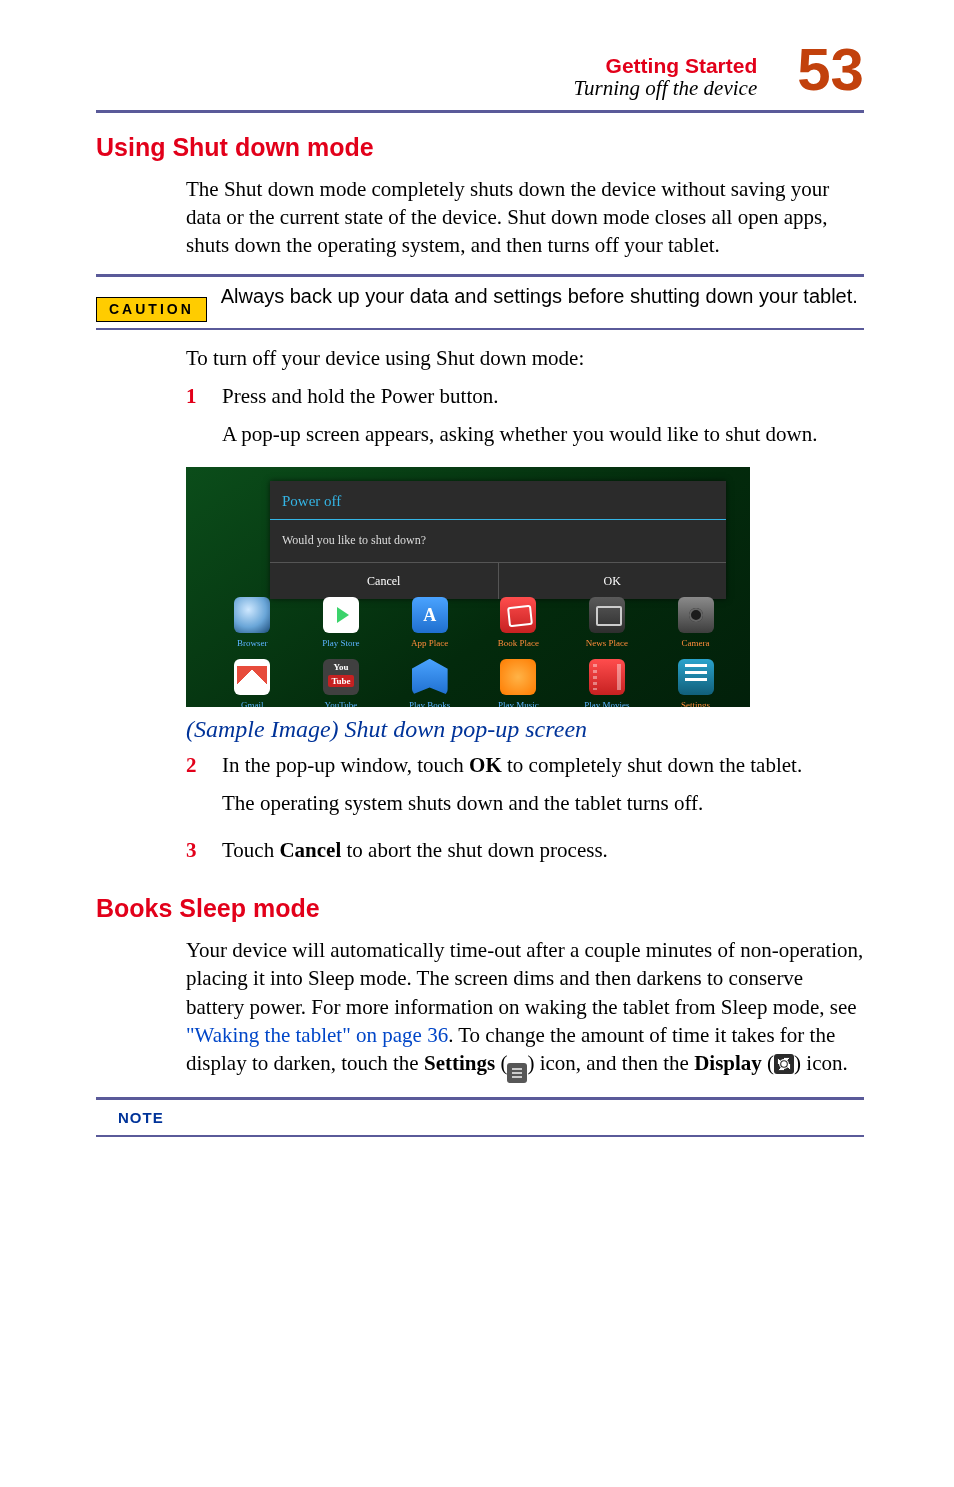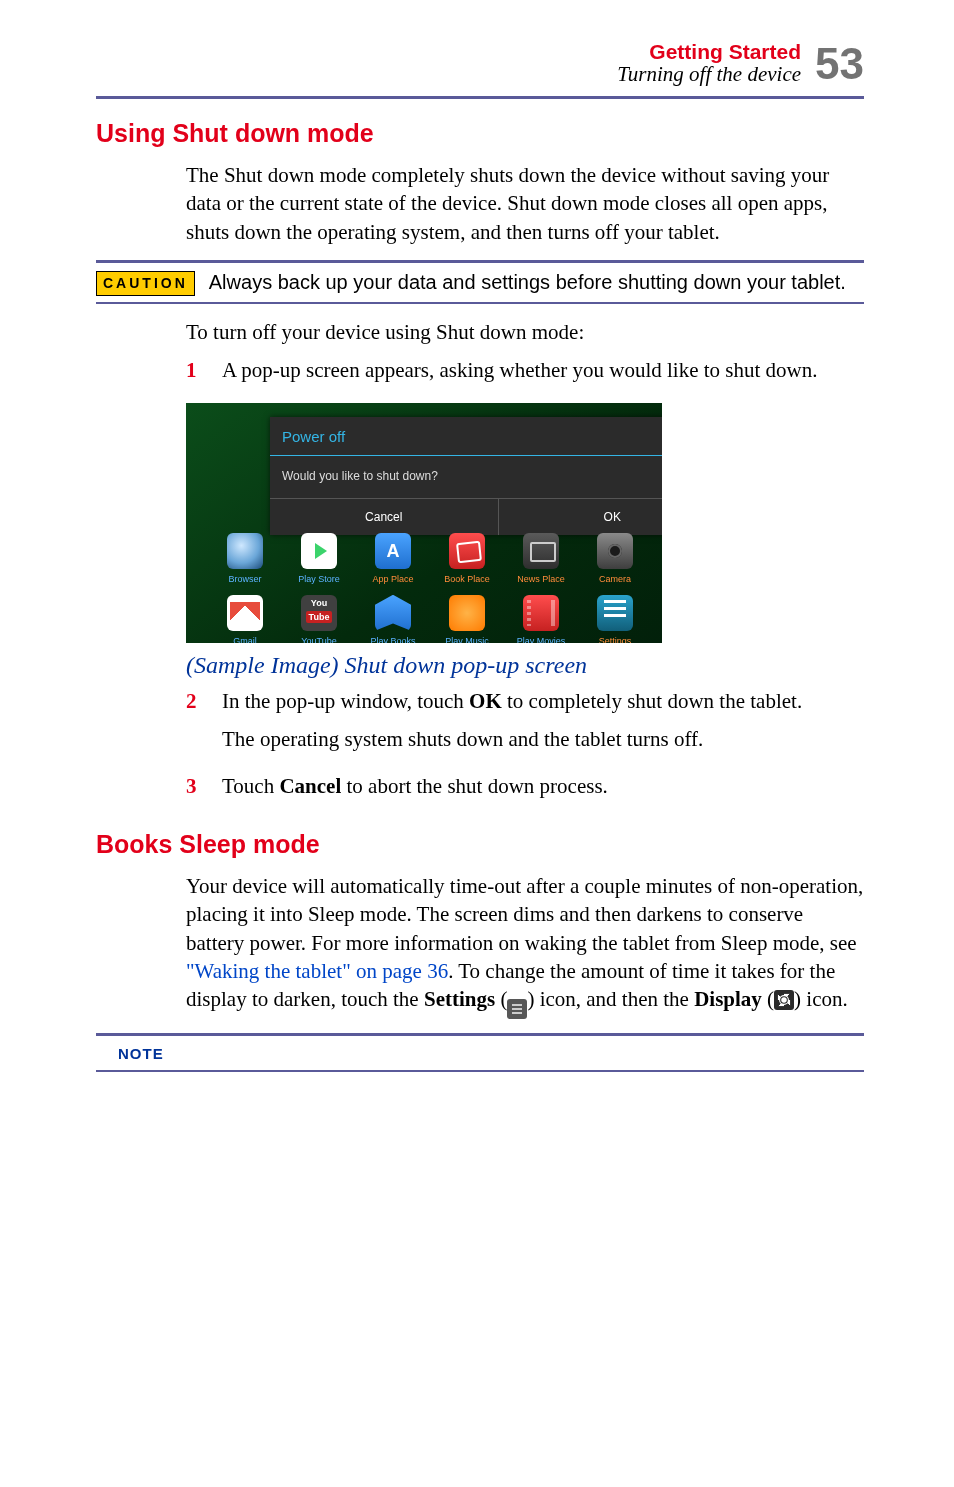--- a/index.html
+++ b/index.html
@@ -29,23 +29,24 @@
   }
   .header-section {
     font-style: italic;
     font-family: "Times New Roman", serif;
     font-size: 21px;
     line-height: 1.1;
   }
   .page-number {
     font-family: Arial, Helvetica, sans-serif;
     font-weight: 700;
-    color: #737373;
-    font-size: 44px;
+    color: #c2410c;
+    font-size: 60px;
     line-height: 1;
+    margin-left: 26px;
   }
   .rule-purple { border: none; border-top: 3px solid #5a5a99; margin: 10px 0 18px; }
 
   h2.section {
     font-family: Arial, Helvetica, sans-serif;
     font-weight: 700;
     color: #e2001a;
     font-size: 25px;
     margin: 18px 0 10px;
   }
@@ -63,23 +64,23 @@
   .callout .callout-bar-bottom { border: none; border-top: 2px solid #5a5a99; margin: 6px 0 0 0; }
 
   .label-caution {
     display: inline-block;
     background: #ffcc00;
     color: #000;
     font-family: Arial, Helvetica, sans-serif;
     font-weight: 700;
     letter-spacing: 3px;
     font-size: 14px;
-    padding: 2px 6px;
+    padding: 2px 12px;
     border: 1px solid #000;
-    margin-top: 2px;
+    margin-top: 14px;
     white-space: nowrap;
   }
   .label-note {
     font-family: Arial, Helvetica, sans-serif;
     font-weight: 700;
     color: #003399;
     font-size: 15px;
     letter-spacing: 1px;
     margin-top: 2px;
     width: 70px;
@@ -90,24 +91,24 @@
   ol.steps > li { display: flex; gap: 22px; margin: 6px 0 8px; }
   ol.steps .num { font-weight: 700; color: #e2001a; font-family: "Times New Roman", serif; min-width: 14px; }
   ol.steps .li-body { flex: 1; }
   ol.steps .li-body p { margin: 0 0 10px; }
 
   .figure { margin: 8px 0 6px 90px; }
   .figure .caption { font-style: italic; color: #003399; font-size: 24px; margin-top: 6px; }
 
   
   .shot {
-    width: 476px; height: 240px;
+    width: 564px; height: 240px;
     background: linear-gradient(145deg, #0b4d1a 0%, #032a0c 60%, #02200a 100%);
     position: relative;
-    font-family: Liberation Sans, sans-serif;
+    font-family: Liberation Serif, serif;
     overflow: hidden;
   }
   .dlg {
     position: absolute; left: 84px; top: 14px; width: 456px;
     background: #2b2b2b;
     box-shadow: 0 0 6px rgba(0,0,0,.6);
     font-size: 13px;
     color: #fff;
   }
   .dlg-title { color: #34b5e5; padding: 10px 12px 8px; font-size: 15px; }
@@ -212,20 +213,21 @@
 </div>
 
 <div class="body-text">
   <p>To turn off your device using Shut down mode:</p>
 </div>
 
 <ol class="steps">
   <li>
     <span class="num">1</span>
     <div class="li-body">
+      <p>Press and hold the Power button.</p>
       <p>A pop-up screen appears, asking whether you would like to shut down.</p>
     </div>
   </li>
 </ol>
 
 <div class="figure">
   <div class="shot">
     <div class="dlg">
       <div class="dlg-title">Power off</div>
       <div class="dlg-sep"></div>

